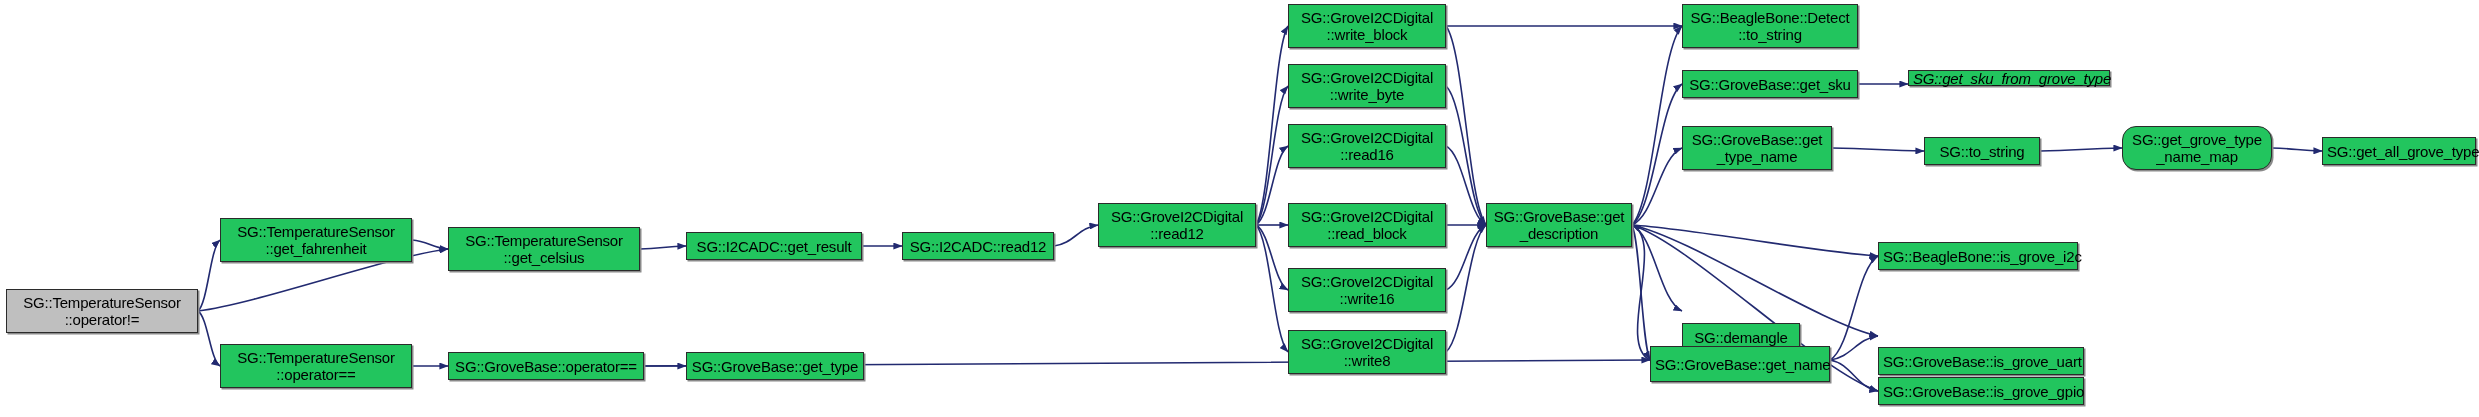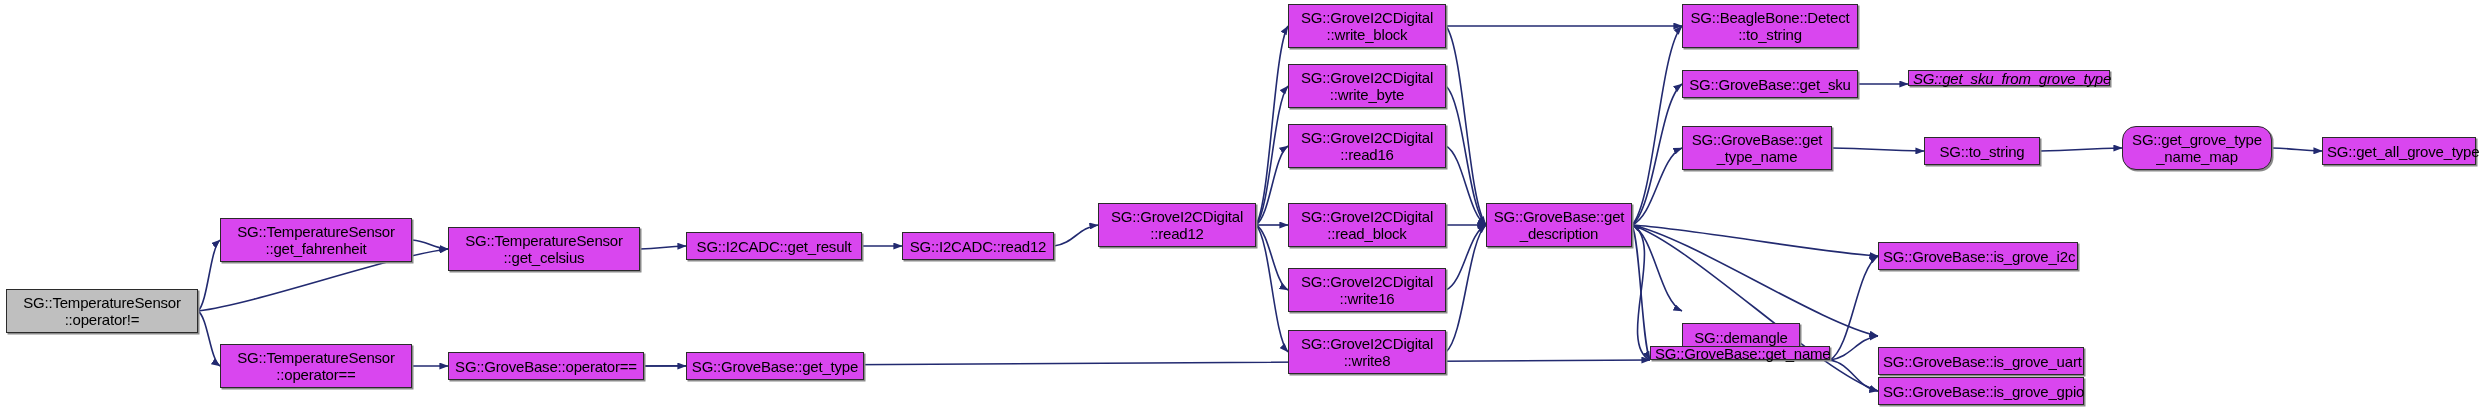--- a/index.html
+++ b/index.html
@@ -1,20 +1,20 @@
 <!DOCTYPE html>
 <html><head>
 <meta charset="utf-8">
 <style>
   html,body{margin:0;padding:0;background:#ffffff;}
   #canvas{position:relative;width:2479px;height:417px;background:#ffffff;
           font-family:"Liberation Sans","DejaVu Sans",sans-serif;overflow:hidden;}
   svg#edges{position:absolute;left:0;top:0;width:2479px;height:417px;overflow:visible;}
   .node{position:absolute;box-sizing:border-box;border:1px solid #2b2b2b;
-        background:#d946ef;display:flex;align-items:center;justify-content:center;
+        background:#22c55e;display:flex;align-items:center;justify-content:center;
         text-align:center;color:#000000;font-size:15px;line-height:17px;
         letter-spacing:-0.2px;white-space:pre-line;padding:0 4px;
         box-shadow:1.5px 1.5px 0 0 #8a8a8a;}
   .node.root{background:#bfbfbf;}
   .node .lbl{display:block;width:100%;white-space:pre-line;}
 </style>
 </head>
 <body>
 
 <div id="canvas">
@@ -98,19 +98,19 @@
       <div class="node" style="left: 1682px; top: 4px; width: 176px; height: 44px;"><span class="lbl">SG::BeagleBone::Detect
 ::to_string</span></div>
       <div class="node" style="left: 1682px; top: 70px; width: 176px; height: 28px;"><span class="lbl">SG::GroveBase::get_sku</span></div>
       <div class="node" style="left: 1908px; top: 70px; width: 202px; height: 16px; font-style: italic;"><span class="lbl">SG::get_sku_from_grove_type</span></div>
       <div class="node" style="left: 1682px; top: 126px; width: 150px; height: 44px;"><span class="lbl">SG::GroveBase::get
 _type_name</span></div>
       <div class="node" style="left: 1924px; top: 137px; width: 116px; height: 28px;"><span class="lbl">SG::to_string</span></div>
       <div class="node" style="left: 2122px; top: 126px; width: 150px; height: 44px; border-radius: 14px;"><span class="lbl">SG::get_grove_type
 _name_map</span></div>
       <div class="node" style="left: 2322px; top: 137px; width: 154px; height: 28px;"><span class="lbl">SG::get_all_grove_types</span></div>
-      <div class="node" style="left: 1878px; top: 242px; width: 200px; height: 28px;"><span class="lbl">SG::GroveBase::is_grove_i2c</span></div>
+      <div class="node" style="left: 1878px; top: 242px; width: 200px; height: 28px;"><span class="lbl">SG::BeagleBone::is_grove_i2c</span></div>
       <div class="node" style="left: 1682px; top: 297px; width: 118px; height: 28px; margin-top: 26px;"><span class="lbl">SG::demangle</span></div>
       <div class="node" style="left: 1878px; top: 306px; width: 206px; height: 28px; margin-top: 41px;"><span class="lbl">SG::GroveBase::is_grove_uart</span></div>
-      <div class="node" style="left: 1650px; top: 346px; width: 180px; height: 14px;"><span class="lbl">SG::GroveBase::get_name</span></div>
+      <div class="node" style="left: 1650px; top: 346px; width: 180px; height: 36px;"><span class="lbl">SG::GroveBase::get_name</span></div>
       <div class="node" style="left: 1878px; top: 377px; width: 206px; height: 28px;"><span class="lbl">SG::GroveBase::is_grove_gpio</span></div>
     </div>
 </div>
 
 </body></html>

